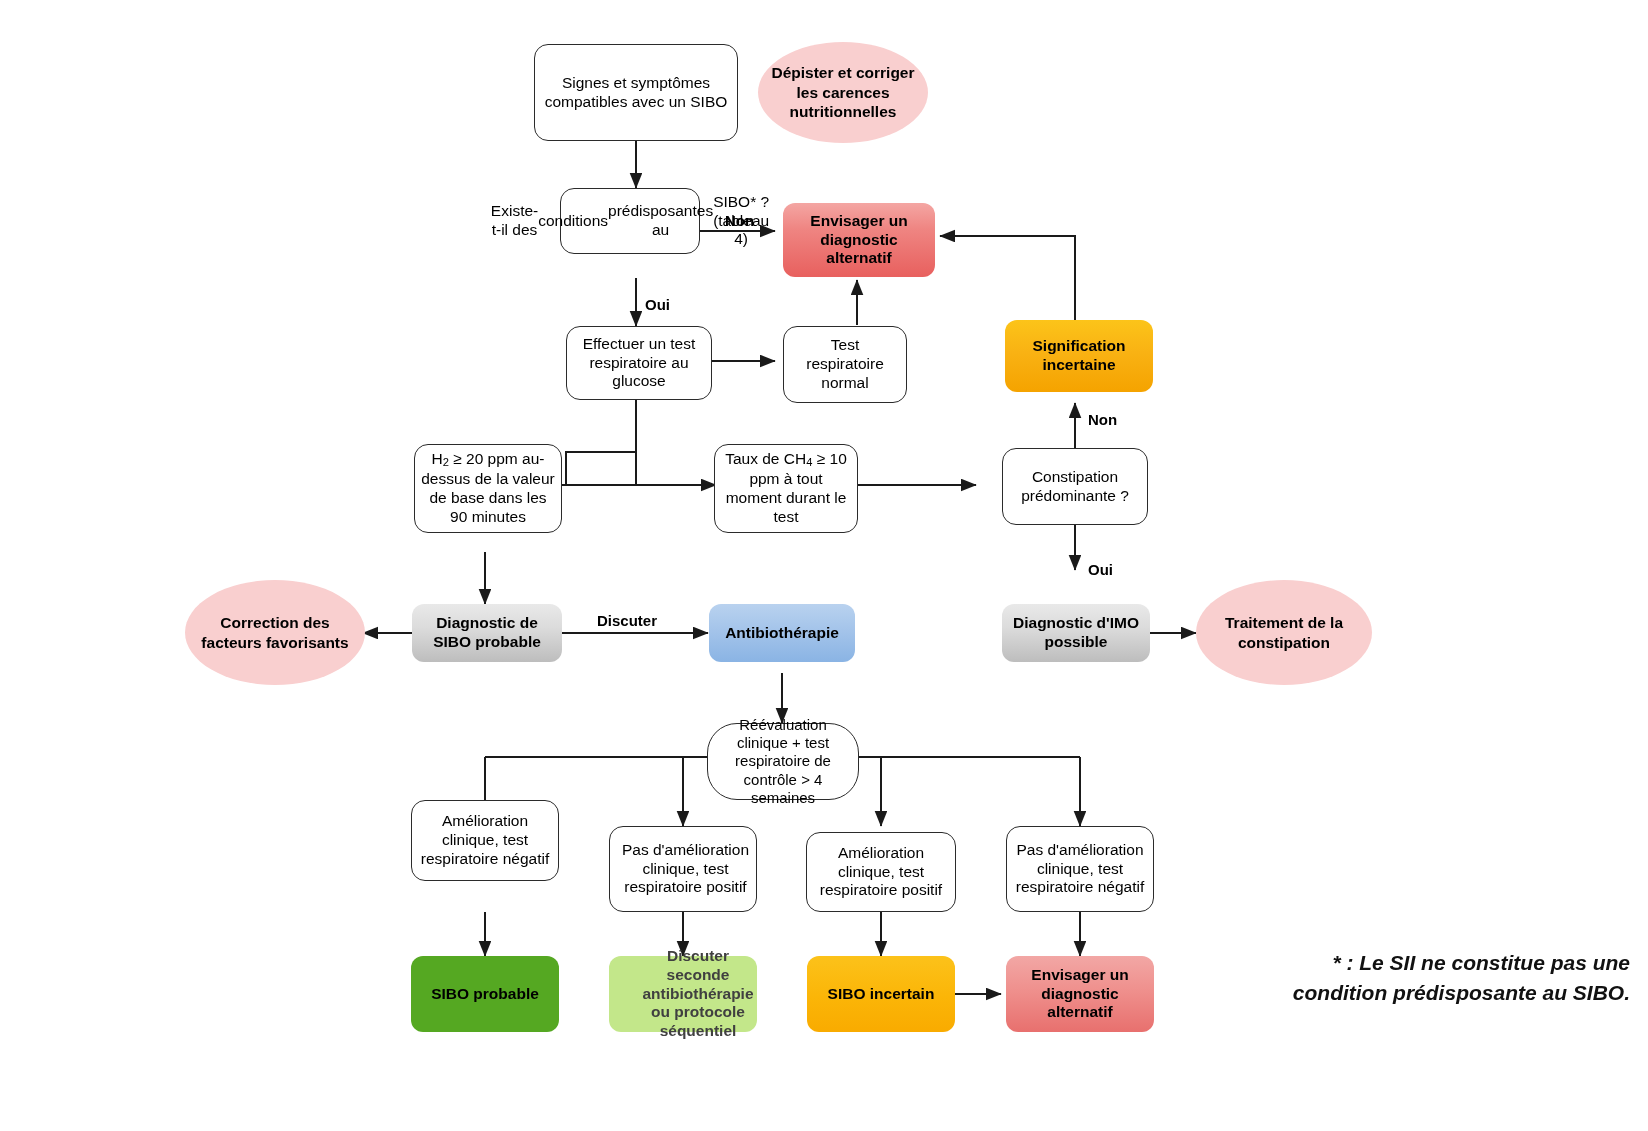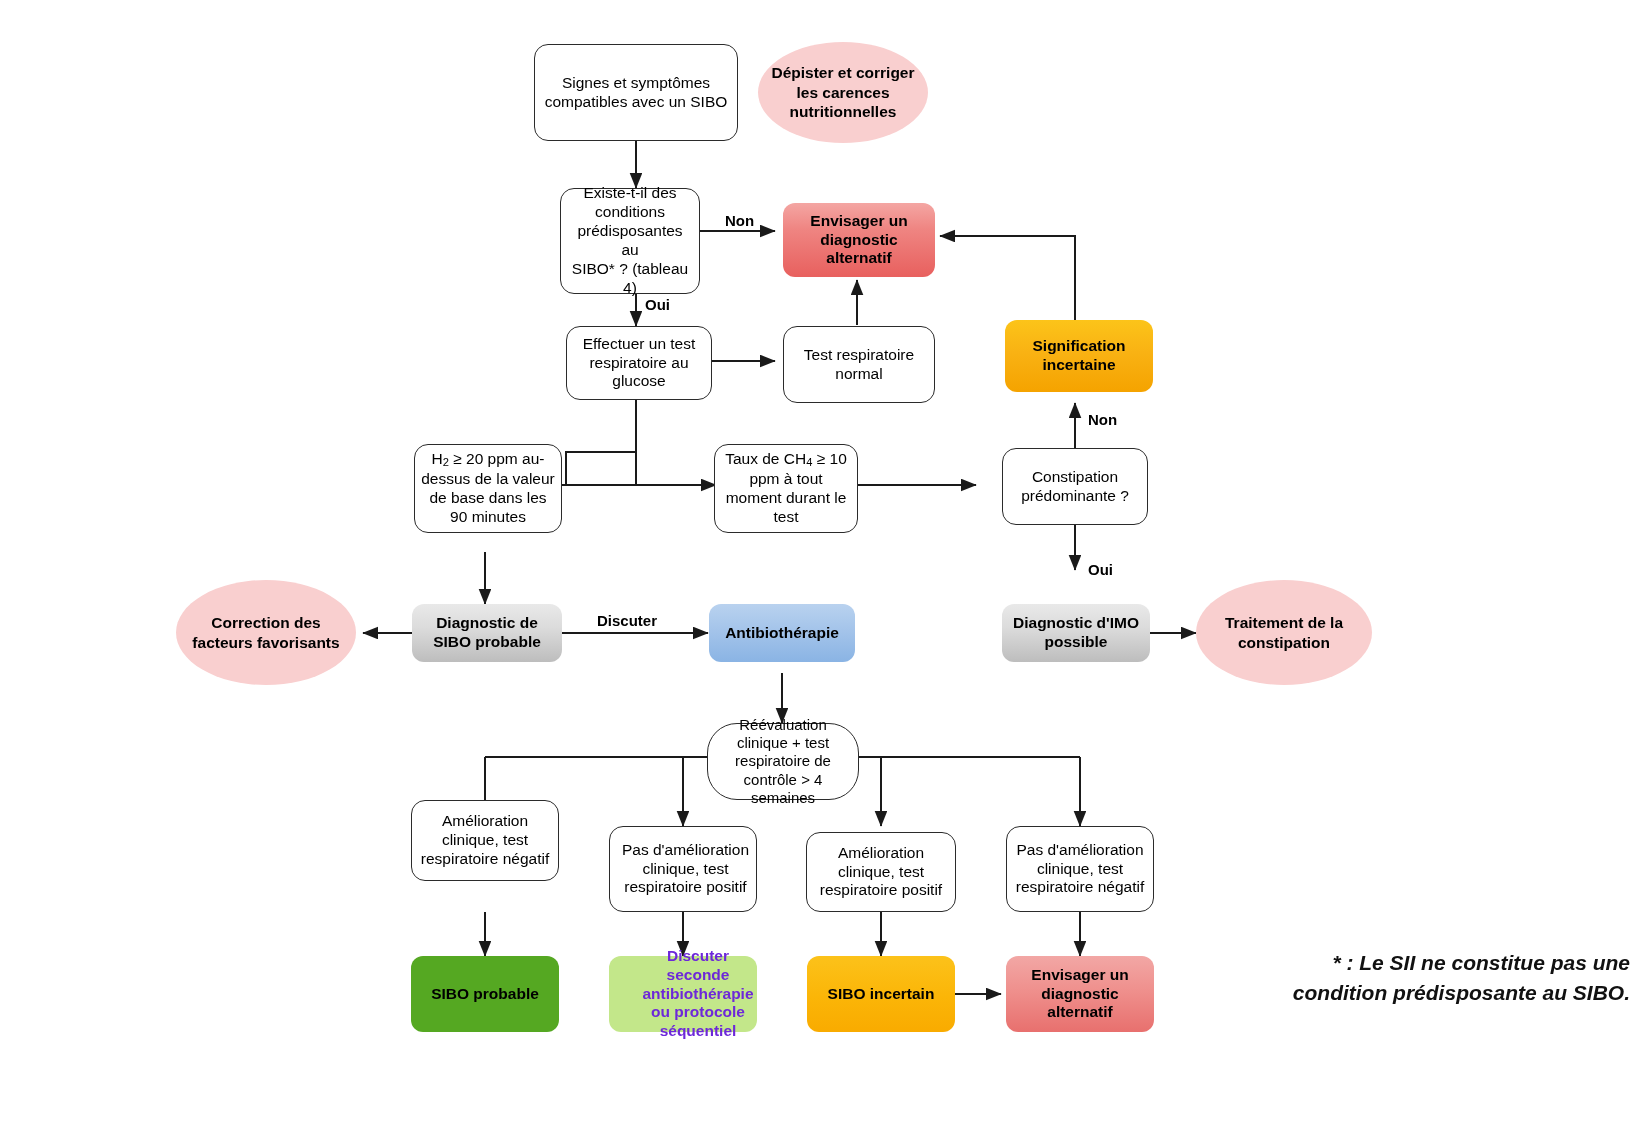--- a/index.html
+++ b/index.html
@@ -205,56 +205,56 @@
   </svg>
 
   <div class="node box" style="left:534px; top:44px; width:204px; height:97px;">
     <span>Signes et symptômes compatibles avec un SIBO</span>
   </div>
 
   <div class="ellipse" style="left:758px; top:42px; width:170px; height:101px;">
     <span>Dépister et corriger les carences nutritionnelles</span>
   </div>
 
-  <div class="node box" style="left:560px; top:188px; width:140px; height:106px; flex-direction:column;">
+  <div class="node box" style="left:560px; top:188px; width:140px; height:66px; flex-direction:row;">
     <span>Existe-t-il des</span>
     <span>conditions</span>
     <span>prédisposantes au</span>
     <span>SIBO* ? (tableau 4)</span>
   </div>
 
   <div class="node cbox red" style="left:783px; top:203px; width:152px; height:74px;">
     <span>Envisager un diagnostic alternatif</span>
   </div>
 
   <div class="node box" style="left:566px; top:326px; width:146px; height:74px;">
     <span>Effectuer un test respiratoire au glucose</span>
   </div>
 
-  <div class="node box" style="left:783px; top:326px; width:152px; height:77px;">
+  <div class="node box" style="left:783px; top:326px; width:124px; height:77px;">
     <span>Test respiratoire normal</span>
   </div>
 
   <div class="node cbox orange" style="left:1005px; top:320px; width:148px; height:72px;">
     <span>Signification incertaine</span>
   </div>
 
   <div class="node box" style="left:414px; top:444px; width:148px; height:89px;">
     <span>H<sub>2</sub> ≥ 20 ppm au-dessus de la valeur de base dans les 90 minutes</span>
   </div>
 
   <div class="node box" style="left:714px; top:444px; width:144px; height:89px;">
     <span>Taux de CH<sub>4</sub> ≥ 10 ppm à tout moment durant le test</span>
   </div>
 
   <div class="node box" style="left:1002px; top:448px; width:146px; height:77px;">
     <span>Constipation prédominante ?</span>
   </div>
 
-  <div class="ellipse" style="left:176px; top:580px; width:180px; height:105px;">
+  <div class="ellipse" style="left:185px; top:580px; width:180px; height:105px;">
     <span>Correction des facteurs favorisants</span>
   </div>
 
   <div class="node cbox grey" style="left:412px; top:604px; width:150px; height:58px;">
     <span>Diagnostic de SIBO probable</span>
   </div>
 
   <div class="node cbox blue" style="left:709px; top:604px; width:146px; height:58px;">
     <span>Antibiothérapie</span>
   </div>
@@ -284,21 +284,21 @@
   </div>
 
   <div class="node box" style="left:1006px; top:826px; width:148px; height:86px;">
     <span>Pas d'amélioration clinique, test respiratoire négatif</span>
   </div>
 
   <div class="node cbox green" style="left:411px; top:956px; width:148px; height:76px; color:#000;">
     <span>SIBO probable</span>
   </div>
 
-  <div class="node cbox lightgreen" style="left:609px; top:956px; width:148px; height:76px; color:#6d28d9;padding-left:38px;">
+  <div class="node cbox lightgreen" style="left:609px; top:956px; width:148px; height:76px; color:#404040;padding-left:38px;">
     <span>Discuter seconde antibiothérapie ou protocole séquentiel</span>
   </div>
 
   <div class="node cbox orange-flat" style="left:807px; top:956px; width:148px; height:76px; color:#000;">
     <span>SIBO incertain</span>
   </div>
 
   <div class="node cbox red-flat" style="left:1006px; top:956px; width:148px; height:76px; color:#000;">
     <span>Envisager un diagnostic alternatif</span>
   </div>

